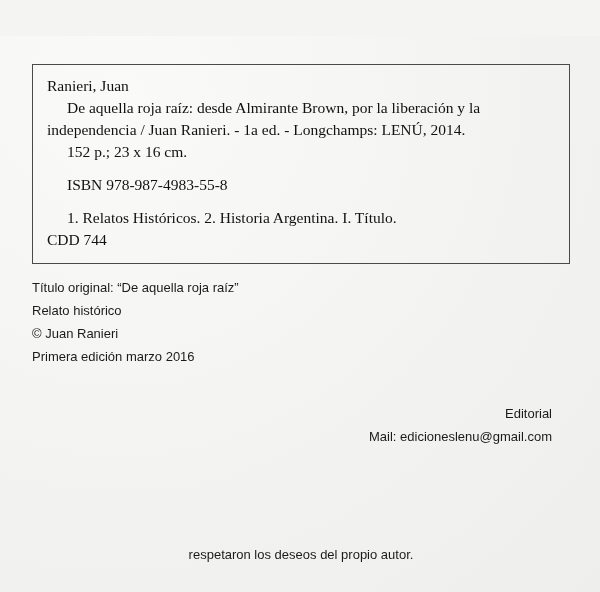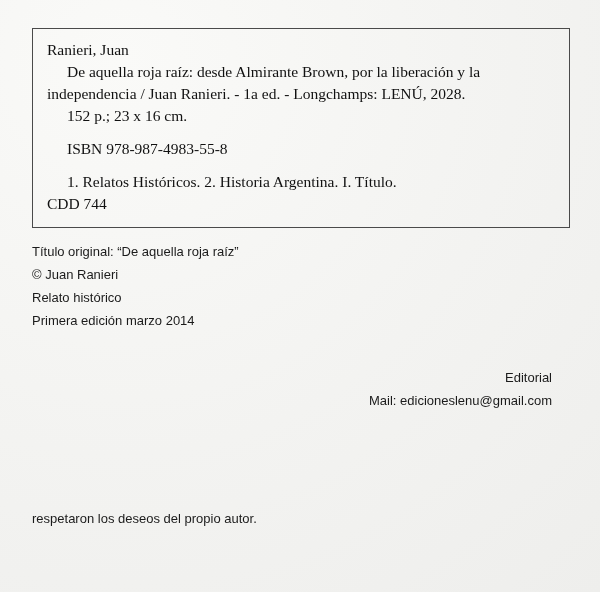--- a/index.html
+++ b/index.html
@@ -13,20 +13,21 @@
     font-family: "Liberation Sans", sans-serif;
     color: #1a1a1a;
     overflow: hidden;
     position: relative;
   }
   .page {
     position: absolute;
     inset: 0;
     background:
       radial-gradient(circle at 20% 10%, #fafaf8 0%, #f3f3f1 55%, #eeeeec 100%);
+    margin-top: 36px;
   }
   .cip-box {
     position: absolute;
     left: 32px;
     top: 28px;
     width: 538px;
     border: 1px solid #4a4a4a;
     box-sizing: border-box;
     padding: 10px 14px 12px 14px;
     font-family: "Liberation Serif", serif;
@@ -63,48 +64,48 @@
     text-align: right;
   }
   .note {
     left: 32px;
     top: 508px;
     width: 538px;
     line-height: 1.75;
     text-align: justify;
   }
   .note .last {
-    text-align: left;
+    text-align: center;
   }
   .row {
     white-space: nowrap;
   }
 </style>
 </head>
 <body>
 
 <div class="page">
 
   <div class="cip-box">
     <p class="cip-line">Ranieri, Juan</p>
     <p class="cip-indent">De aquella roja raíz: desde Almirante Brown, por la liberación y la</p>
-    <p class="cip-line">independencia / Juan Ranieri. - 1a ed. - Longchamps: LENÚ, 2028.</p>
+    <p class="cip-line">independencia / Juan Ranieri. - 1a ed. - Longchamps: LENÚ, 2014.</p>
     <p class="cip-indent">152 p.; 23 x 16 cm.</p>
     <div class="cip-gap"></div>
     <p class="cip-indent">ISBN 978-987-4983-55-8</p>
     <div class="cip-gap"></div>
     <p class="cip-indent">1. Relatos Históricos. 2. Historia Argentina. I. Título.</p>
     <p class="cip-line">CDD 744</p>
   </div>
 
   <div class="block imprint">
     <div class="row">Título original: “De aquella roja raíz”</div>
+    <div class="row">Relato histórico</div>
     <div class="row">© Juan Ranieri</div>
-    <div class="row">Relato histórico</div>
-    <div class="row">Primera edición marzo 2014</div>
+    <div class="row">Primera edición marzo 2016</div>
   </div>
 
   <div class="block publisher">
     <div class="row">Editorial</div>
     <div class="row">Mail: edicioneslenu@gmail.com</div>
   </div>
 
   <div class="block note">
     <div class="last">respetaron los deseos del propio autor.</div>
   </div>

